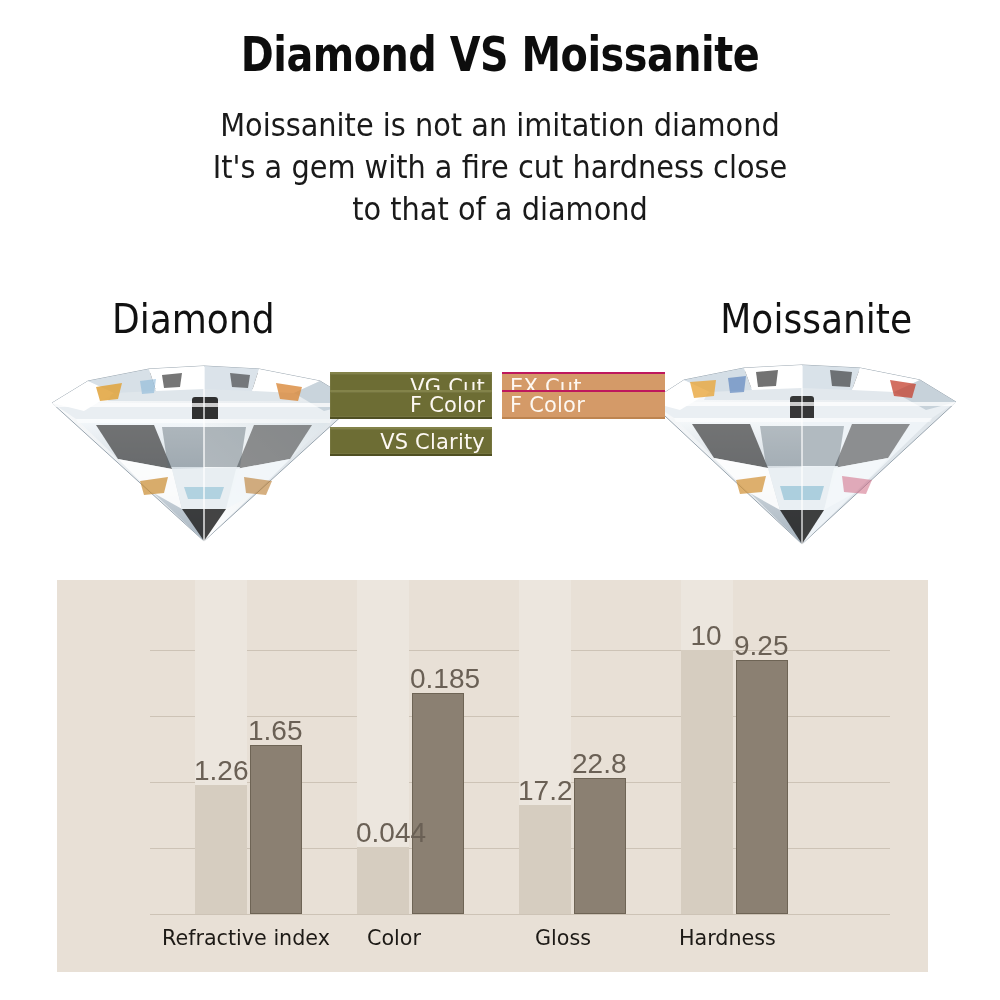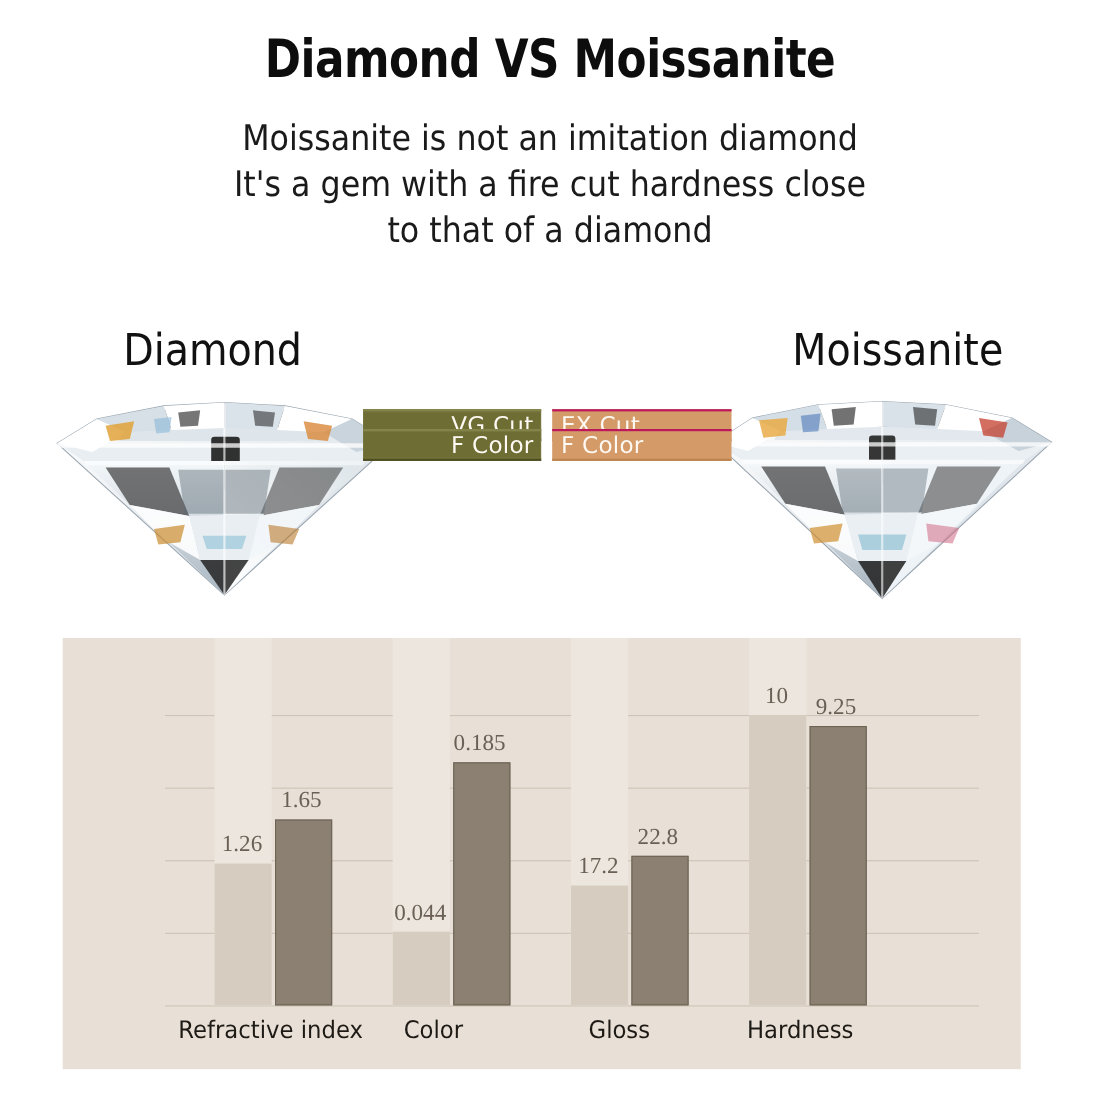--- a/index.html
+++ b/index.html
@@ -64,22 +64,22 @@
     position:absolute;left:57px;top:580px;width:871px;height:392px;
     background:#e8e0d6;
   }
   .chart-inner{position:absolute;left:0;top:0;width:871px;height:392px;}
   .gridline{position:absolute;left:93px;width:740px;height:1px;background:#cdc3b6;}
   .vband{position:absolute;top:0;width:52px;height:334px;background:#ece6de;}
   .bar{position:absolute;box-sizing:border-box;}
   .bar.light{background:#d6cdc0;}
   .bar.dark{background:#8b8072;border:1px solid #6e6455;}
   .bar-label{
-    position:absolute;font-size:21px;color:#6a6055;white-space:nowrap;
-    font-family:Liberation Serif, serif;
+    position:absolute;font-size:28px;color:#6a6055;white-space:nowrap;
+    font-family:Liberation Sans, sans-serif;
   }
   .cat-label{
     position:absolute;top:345px;font-size:22px;color:#1d1a16;white-space:nowrap;
     transform:scaleX(0.94);transform-origin:0% 50%;
   }
 </style>
 </head>
 <body>
 
 <div id="stage">
@@ -204,20 +204,21 @@
   <div class="specs">
     <div class="spec-row" style="top:372px;left:0;width:1000px;">
       <div class="spec-bar olive">VG Cut</div>
       <div class="spec-bar tan">EX Cut</div>
     </div>
     <div class="spec-row" style="top:390px;left:0;width:900px;">
       <div class="spec-bar olive">F Color</div>
       <div class="spec-bar tan">F Color</div>
     </div>
     <div class="spec-row" style="top:427px;left:0;width:1000px;">
+      <div class="spec-bar olive">VS Clarity</div>
     </div>
   </div>
 
   <div class="chart-panel">
     <div class="chart-inner" id="chart-inner">
         <div class="gridline" style="top: 70px;"></div>
         <div class="gridline" style="top: 136px;"></div>
         <div class="gridline" style="top: 202px;"></div>
         <div class="gridline" style="top: 268px;"></div>
         <div class="gridline" style="top: 334px;"></div>

